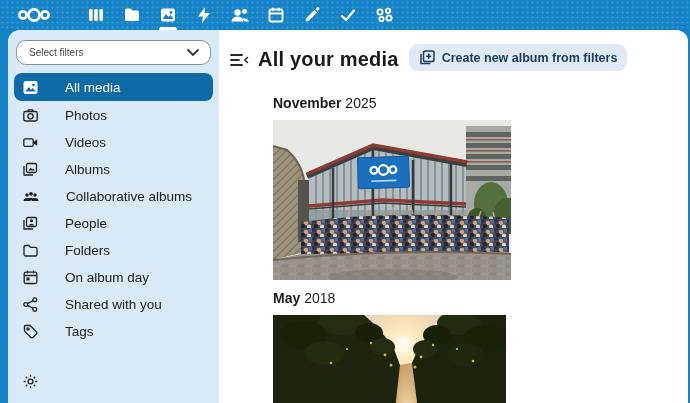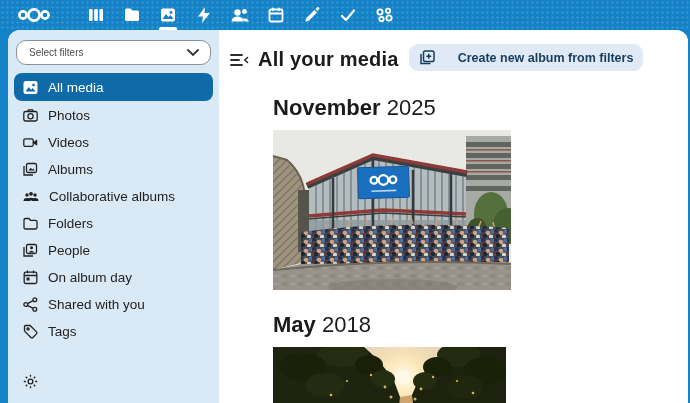--- a/index.html
+++ b/index.html
@@ -38,41 +38,41 @@
     width:211px; flex-shrink:0; background:#d9e9f6;
     padding:8px 6px 8px 6px; display:flex; flex-direction:column;
   }
   .filterbox {
     background:#fff; border:1px solid #8a9297; border-radius:10px;
     height:25px; display:flex; align-items:center; padding:0 10px 0 12px;
     margin:2px 2px 8px 2px; cursor:pointer;
   }
   .filterbox .ph { color:#4d4d4d; font-size:10px; flex:1; }
   .navitem {
-    height:27px; display:flex; align-items:center; gap:9px;
+    height:27px; display:flex; align-items:center; gap:26px;
     padding:0 8px; border-radius:8px; color:#222; font-size:13.5px; cursor:pointer;
   }
   .navitem svg { flex-shrink:0; }
   .navitem.selected { background:#0e6ba8; color:#fff; height:28px; margin-bottom:1px; }
   .settings-item { margin-top:auto; font-weight:bold; }
   
   .main { flex:1; background:#fff; padding:13px 0 0 9px; position:relative; overflow:hidden; }
   .mainbar { display:flex; align-items:flex-end; height:28px; }
   .collapse-btn { width:22px; height:22px; display:flex; align-items:center; justify-content:center; cursor:pointer; }
   .page-title { font-size:20px; font-weight:bold; color:#1b1b1b; margin-left:8px; letter-spacing:.2px; }
   .create-btn {
     margin-left:10px; background:#dfeaf6; border:none; border-radius:9px;
-    height:27px; display:flex; align-items:center; gap:22px; padding:0 10px;
+    height:27px; display:flex; align-items:center; gap:6px; padding:0 10px;
     font-family:inherit; font-size:12.5px; font-weight:bold; color:#173c5e; cursor:pointer;
   }
-  .section-h { margin:24px 0 0 45px; font-size:22px; color:#1b1b1b; font-weight:normal; }
+  .section-h { margin:24px 0 0 45px; font-size:14px; color:#1b1b1b; font-weight:normal; }
   .section-h .month { font-weight:bold; }
   .photo { display:block; margin:9px 0 0 45px; cursor:pointer; }
   .photo svg { display:block; }
-  .sec2 { margin-top:22px; }
+  .sec2 { margin-top:10px; }
 </style>
 </head>
 <body>
 
 <div class="topnav">
   <div class="nc-logo">
     <svg width="34" height="20" viewBox="0 0 34 20" fill="none" stroke="#fff" stroke-width="2.6">
       <circle cx="6" cy="10" r="3.6"></circle>
         <circle cx="17" cy="10" r="5.6"></circle>
         <circle cx="28" cy="10" r="3.6"></circle>
@@ -186,32 +186,32 @@
           <circle cx="9" cy="5.8" r="1.9"></circle>
           <circle cx="13" cy="7" r="1.7"></circle>
         <path d="M1.5,13 a3.5,3 0 0 1 7,0 z"></path>
           <path d="M5.5,12.2 a3.6,3.2 0 0 1 7,0 z"></path>
           <path d="M9.5,13 a3.5,3 0 0 1 7,0 z"></path>
       </svg>
       <span>Collaborative albums</span>
     </div>
     <div class="navitem">
       <svg width="17" height="17" viewBox="0 0 17 17" fill="none" stroke="#222" stroke-width="1.3">
-        <path d="M2,5 a1.5,1.5 0 0 1 1.5,-1.5 h3.4 l1.6,1.8 h5 a1.5,1.5 0 0 1 1.5,1.5 v5.7 a1.5,1.5 0 0 1 -1.5,1.5 h-10 a1.5,1.5 0 0 1 -1.5,-1.5 z"></path>
-      </svg>
-      <span>Folders</span>
-    </div>
-    <div class="navitem">
-      <svg width="17" height="17" viewBox="0 0 17 17" fill="none" stroke="#222" stroke-width="1.3">
         <path d="M2,5 V14 H11"></path>
         <rect x="4.5" y="2.5" width="10" height="9" rx="1.5"></rect>
         <circle cx="9.5" cy="5.8" r="1.5" fill="#222" stroke="none"></circle>
         <path d="M6.8,10.5 a2.8,2.4 0 0 1 5.4,0 z" fill="#222" stroke="none"></path>
       </svg>
       <span>People</span>
+    </div>
+    <div class="navitem">
+      <svg width="17" height="17" viewBox="0 0 17 17" fill="none" stroke="#222" stroke-width="1.3">
+        <path d="M2,5 a1.5,1.5 0 0 1 1.5,-1.5 h3.4 l1.6,1.8 h5 a1.5,1.5 0 0 1 1.5,1.5 v5.7 a1.5,1.5 0 0 1 -1.5,1.5 h-10 a1.5,1.5 0 0 1 -1.5,-1.5 z"></path>
+      </svg>
+      <span>Folders</span>
     </div>
     <div class="navitem">
       <svg width="17" height="17" viewBox="0 0 17 17" fill="none" stroke="#222" stroke-width="1.3">
         <rect x="2.2" y="3.2" width="12.6" height="11.3" rx="1.5"></rect>
         <path d="M2.2,6.5 h12.6 M5.5,1.6 v2.6 M11.5,1.6 v2.6"></path>
         <rect x="4.5" y="8.5" width="3" height="3" fill="#222" stroke="none"></rect>
       </svg>
       <span>On album day</span>
     </div>
     <div class="navitem">

